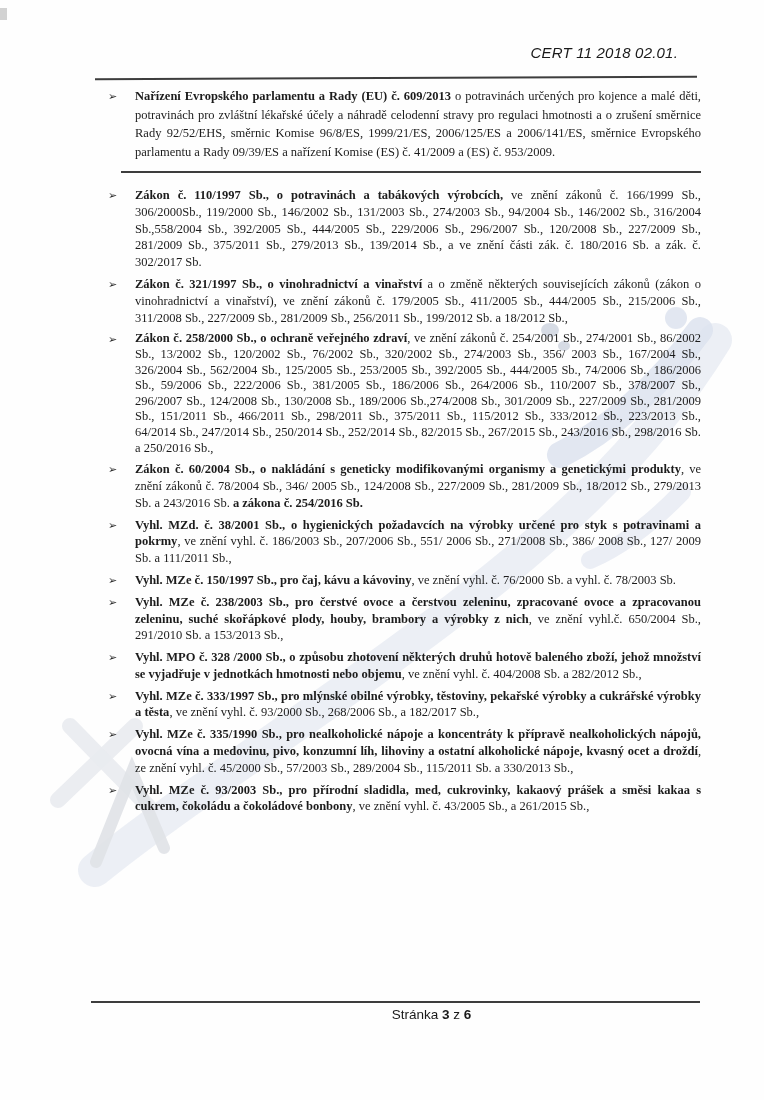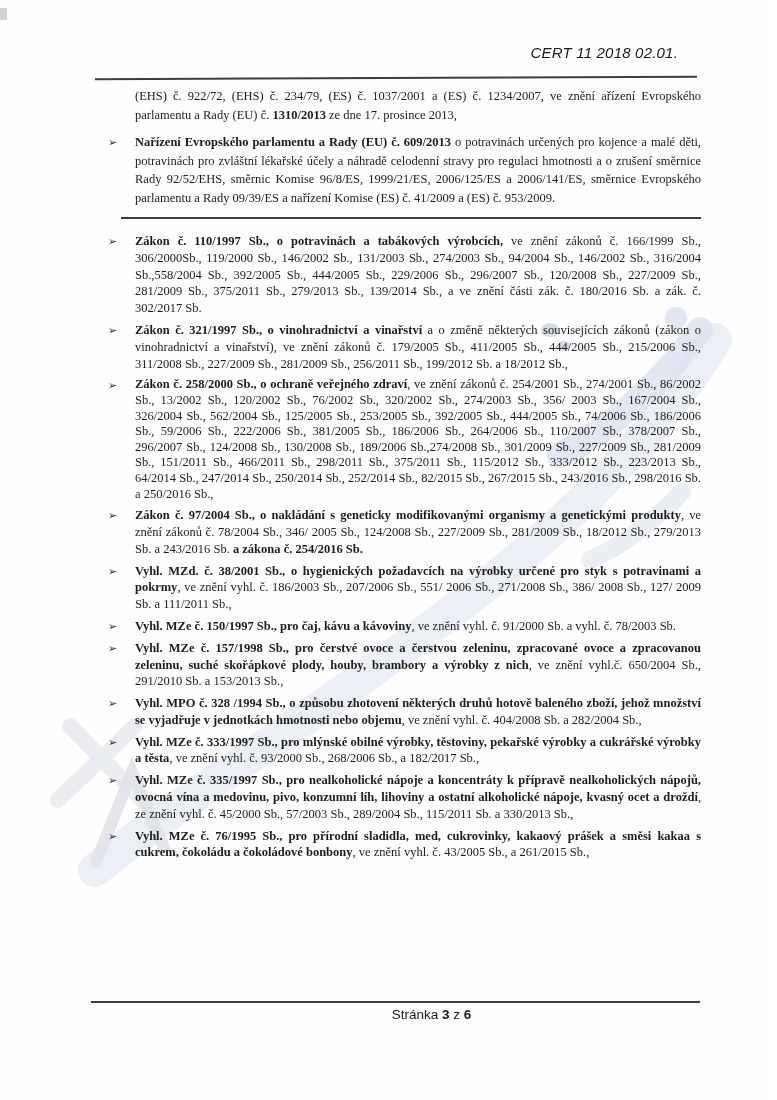--- a/index.html
+++ b/index.html
@@ -72,47 +72,46 @@
     </svg>
   </div>
 
   <div class="edge-artifact"></div>
 
   <div class="header-code">CERT 11 2018 02.01.</div>
   <div class="rule rule-top"></div>
 
   <div class="doc-body">
 
-    <p class="intro"><span>(EHS) č. 922/72, (EHS) č. 234/79, (ES) č. 1037/2001 a (ES) č. 1234/2007, ve znění ařízení Evropského parlamentu a Rady (EU) č. </span><b>1310/2013</b><span> ze dne 17. prosince 2013,</span></p>
 
     <div class="item item-eu"><span class="marker">➢</span><span class="lead">Nařízení Evropského parlamentu a Rady (EU) č. 609/2013</span><span> o potravinách určených pro kojence a malé děti, potravinách pro zvláštní lékařské účely a náhradě celodenní stravy pro regulaci hmotnosti a o zrušení směrnice Rady 92/52/EHS, směrnic Komise 96/8/ES, 1999/21/ES, 2006/125/ES a 2006/141/ES, směrnice Evropského parlamentu a Rady 09/39/ES a nařízení Komise (ES) č. 41/2009 a (ES) č. 953/2009.</span></div>
 
     <div class="rule-mid"></div>
 
     <div class="item"><span class="marker">➢</span><span class="lead">Zákon č. 110/1997 Sb., o potravinách a tabákových výrobcích,</span><span> ve znění zákonů č. 166/1999 Sb., 306/2000Sb., 119/2000 Sb., 146/2002 Sb., 131/2003 Sb., 274/2003 Sb., 94/2004 Sb., 146/2002 Sb., 316/2004 Sb.,558/2004 Sb., 392/2005 Sb., 444/2005 Sb., 229/2006 Sb., 296/2007 Sb., 120/2008 Sb., 227/2009 Sb., 281/2009 Sb., 375/2011 Sb., 279/2013 Sb., 139/2014 Sb., a ve znění části zák. č. 180/2016 Sb. a zák. č. 302/2017 Sb.</span></div>
 
     <div class="item"><span class="marker">➢</span><span class="lead">Zákon č. 321/1997 Sb., o vinohradnictví a vinařství</span><span> a o změně některých souvisejících zákonů (zákon o vinohradnictví a vinařství), ve znění zákonů č. 179/2005 Sb., 411/2005 Sb., 444/2005 Sb., 215/2006 Sb., 311/2008 Sb., 227/2009 Sb., 281/2009 Sb., 256/2011 Sb., 199/2012 Sb. a 18/2012 Sb.,</span></div>
 
     <div class="item tight"><span class="marker">➢</span><span class="lead">Zákon č. 258/2000 Sb., o ochraně veřejného zdraví</span><span>, ve znění zákonů č. 254/2001 Sb., 274/2001 Sb., 86/2002 Sb., 13/2002 Sb., 120/2002 Sb., 76/2002 Sb., 320/2002 Sb., 274/2003 Sb., 356/ 2003 Sb., 167/2004 Sb., 326/2004 Sb., 562/2004 Sb., 125/2005 Sb., 253/2005 Sb., 392/2005 Sb., 444/2005 Sb., 74/2006 Sb., 186/2006 Sb., 59/2006 Sb., 222/2006 Sb., 381/2005 Sb., 186/2006 Sb., 264/2006 Sb., 110/2007 Sb., 378/2007 Sb., 296/2007 Sb., 124/2008 Sb., 130/2008 Sb., 189/2006 Sb.,274/2008 Sb., 301/2009 Sb., 227/2009 Sb., 281/2009 Sb., 151/2011 Sb., 466/2011 Sb., 298/2011 Sb., 375/2011 Sb., 115/2012 Sb., 333/2012 Sb., 223/2013 Sb., 64/2014 Sb., 247/2014 Sb., 250/2014 Sb., 252/2014 Sb., 82/2015 Sb., 267/2015 Sb., 243/2016 Sb., 298/2016 Sb. a 250/2016 Sb.,</span></div>
 
-    <div class="item"><span class="marker">➢</span><span class="lead">Zákon č. 97/2004 Sb., o nakládání s geneticky modifikovanými organismy a genetickými produkty</span><span>, ve znění zákonů č. 78/2004 Sb., 346/ 2005 Sb., 124/2008 Sb., 227/2009 Sb., 281/2009 Sb., 18/2012 Sb., 279/2013 Sb. a 243/2016 Sb.</span><span class="lead"> a zákona č. 254/2016 Sb.</span></div>
+    <div class="item"><span class="marker">➢</span><span class="lead">Zákon č. 60/2004 Sb., o nakládání s geneticky modifikovanými organismy a genetickými produkty</span><span>, ve znění zákonů č. 78/2004 Sb., 346/ 2005 Sb., 124/2008 Sb., 227/2009 Sb., 281/2009 Sb., 18/2012 Sb., 279/2013 Sb. a 243/2016 Sb.</span><span class="lead"> a zákona č. 254/2016 Sb.</span></div>
 
     <div class="item"><span class="marker">➢</span><span class="lead">Vyhl. MZd. č. 38/2001 Sb., o hygienických požadavcích na výrobky určené pro styk s potravinami a pokrmy</span><span>, ve znění vyhl. č. 186/2003 Sb., 207/2006 Sb., 551/ 2006 Sb., 271/2008 Sb., 386/ 2008 Sb., 127/ 2009 Sb. a 111/2011 Sb.,</span></div>
 
-    <div class="item"><span class="marker">➢</span><span class="lead">Vyhl. MZe č. 150/1997 Sb., pro čaj, kávu a kávoviny</span><span>, ve znění vyhl. č. 91/2000 Sb. a vyhl. č. 78/2003 Sb.</span></div>
+    <div class="item"><span class="marker">➢</span><span class="lead">Vyhl. MZe č. 150/1997 Sb., pro čaj, kávu a kávoviny</span><span>, ve znění vyhl. č. 76/2000 Sb. a vyhl. č. 78/2003 Sb.</span></div>
 
-    <div class="item"><span class="marker">➢</span><span class="lead">Vyhl. MZe č. 157/1998 Sb., pro čerstvé ovoce a čerstvou zeleninu, zpracované ovoce a zpracovanou zeleninu, suché skořápkové plody, houby, brambory a výrobky z nich</span><span>, ve znění vyhl.č. 650/2004 Sb., 291/2010 Sb. a 153/2013 Sb.,</span></div>
+    <div class="item"><span class="marker">➢</span><span class="lead">Vyhl. MZe č. 238/2003 Sb., pro čerstvé ovoce a čerstvou zeleninu, zpracované ovoce a zpracovanou zeleninu, suché skořápkové plody, houby, brambory a výrobky z nich</span><span>, ve znění vyhl.č. 650/2004 Sb., 291/2010 Sb. a 153/2013 Sb.,</span></div>
 
-    <div class="item"><span class="marker">➢</span><span class="lead">Vyhl. MPO č. 328 /1994 Sb., o způsobu zhotovení některých druhů hotově baleného zboží, jehož množství se vyjadřuje v jednotkách hmotnosti nebo objemu</span><span>, ve znění vyhl. č. 404/2008 Sb. a 282/2004 Sb.,</span></div>
+    <div class="item"><span class="marker">➢</span><span class="lead">Vyhl. MPO č. 328 /2000 Sb., o způsobu zhotovení některých druhů hotově baleného zboží, jehož množství se vyjadřuje v jednotkách hmotnosti nebo objemu</span><span>, ve znění vyhl. č. 404/2008 Sb. a 282/2012 Sb.,</span></div>
 
     <div class="item"><span class="marker">➢</span><span class="lead">Vyhl. MZe č. 333/1997 Sb., pro mlýnské obilné výrobky, těstoviny, pekařské výrobky a cukrářské výrobky a těsta</span><span>, ve znění vyhl. č. 93/2000 Sb., 268/2006 Sb., a 182/2017 Sb.,</span></div>
 
-    <div class="item"><span class="marker">➢</span><span class="lead">Vyhl. MZe č. 335/1997 Sb., pro nealkoholické nápoje a koncentráty k přípravě nealkoholických nápojů, ovocná vína a medovinu, pivo, konzumní líh, lihoviny a ostatní alkoholické nápoje, kvasný ocet a droždí</span><span>, ze znění vyhl. č. 45/2000 Sb., 57/2003 Sb., 289/2004 Sb., 115/2011 Sb. a 330/2013 Sb.,</span></div>
+    <div class="item"><span class="marker">➢</span><span class="lead">Vyhl. MZe č. 335/1990 Sb., pro nealkoholické nápoje a koncentráty k přípravě nealkoholických nápojů, ovocná vína a medovinu, pivo, konzumní líh, lihoviny a ostatní alkoholické nápoje, kvasný ocet a droždí</span><span>, ze znění vyhl. č. 45/2000 Sb., 57/2003 Sb., 289/2004 Sb., 115/2011 Sb. a 330/2013 Sb.,</span></div>
 
-    <div class="item"><span class="marker">➢</span><span class="lead">Vyhl. MZe č. 76/1995 Sb., pro přírodní sladidla, med, cukrovinky, kakaový prášek a směsi kakaa s cukrem, čokoládu a čokoládové bonbony</span><span>, ve znění vyhl. č. 43/2005 Sb., a 261/2015 Sb.,</span></div>
+    <div class="item"><span class="marker">➢</span><span class="lead">Vyhl. MZe č. 93/2003 Sb., pro přírodní sladidla, med, cukrovinky, kakaový prášek a směsi kakaa s cukrem, čokoládu a čokoládové bonbony</span><span>, ve znění vyhl. č. 43/2005 Sb., a 261/2015 Sb.,</span></div>
 
   </div>
 
   <div class="rule rule-bottom"></div>
   <div class="footer-text">
     <span>Stránka</span>
     <b>3</b>
     <span>z</span>
     <b>6</b>
   </div>

